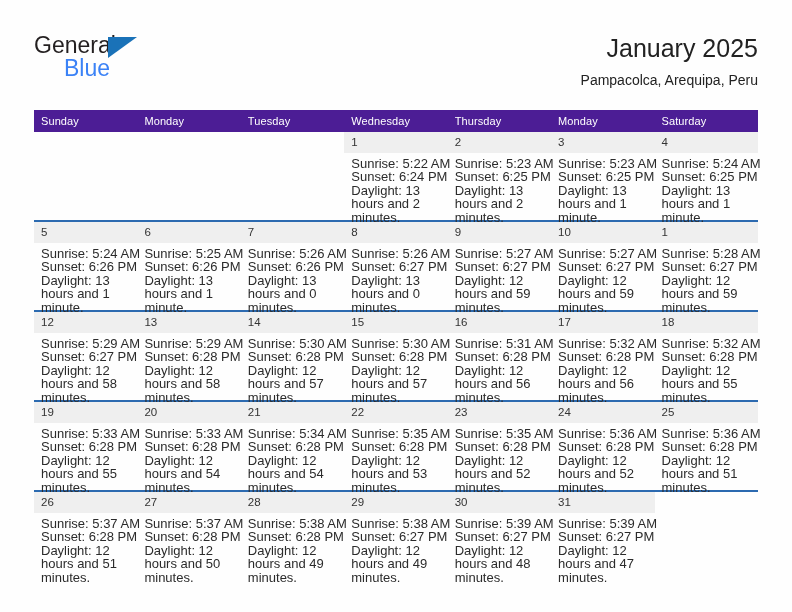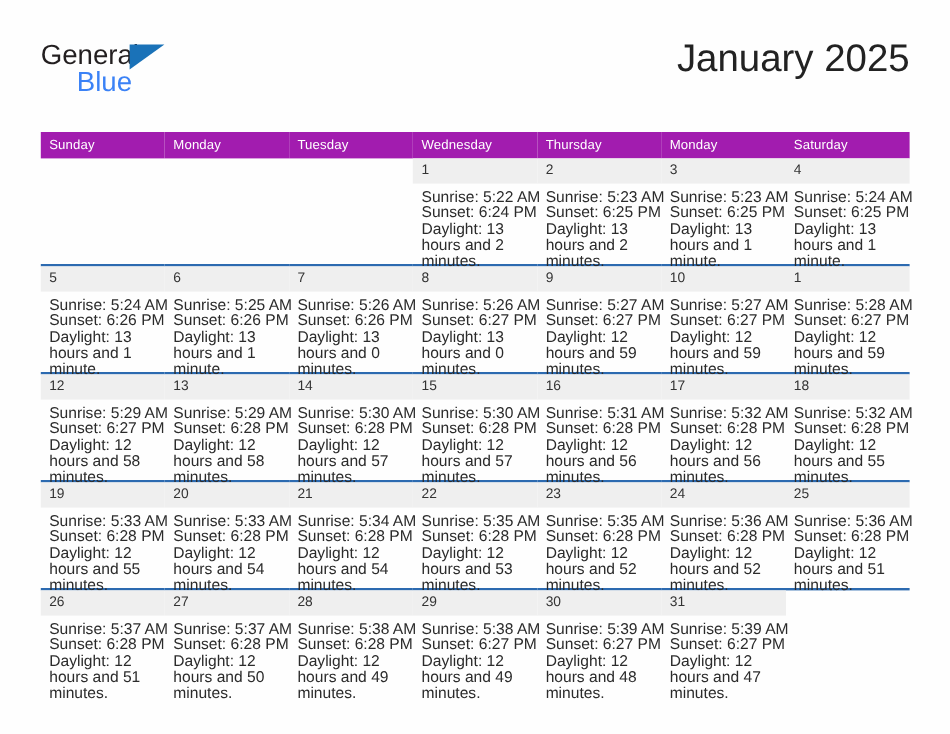--- a/index.html
+++ b/index.html
@@ -68,21 +68,21 @@
     line-height: 26px;
   }
 
   .title-block {
     position: absolute;
     right: 0;
     top: 0;
     text-align: right;
   }
   .cal-title {
-    font-size: 32px;
+    font-size: 25px;
     color: #222;
     line-height: 32px;
     white-space: nowrap;
   }
   .cal-subtitle {
     font-size: 14px;
     color: #222;
     line-height: 20px;
     margin-top: 6px;
     white-space: nowrap;
@@ -92,21 +92,21 @@
   .calendar {
     position: absolute;
     left: 34px;
     top: 104px;
     width: 724px;
     border-collapse: collapse;
     table-layout: fixed;
   }
 
   .calendar th {
-    background: #a21caf;
+    background: #4c1d95;
     color: #ffffff;
     font-size: 11px;
     font-weight: normal;
     text-align: left;
     padding: 5px 0 5px 7px;
     height: 12px;
     letter-spacing: 0.1px;
   }
 
   .weekrow > td {
@@ -160,20 +160,21 @@
   <div class="header">
 
     <div class="logo">
       <span class="logo-general">General</span>
       <span class="logo-tri"></span>
       <span class="logo-blue">Blue</span>
     </div>
 
     <div class="title-block">
       <div class="cal-title">January 2025</div>
+      <div class="cal-subtitle">Pampacolca, Arequipa, Peru</div>
     </div>
 
   </div>
 
   <table class="calendar">
     <thead>
       <tr id="weekday-header-row">
           <th>Sunday</th>
           <th>Monday</th>
           <th>Tuesday</th>

